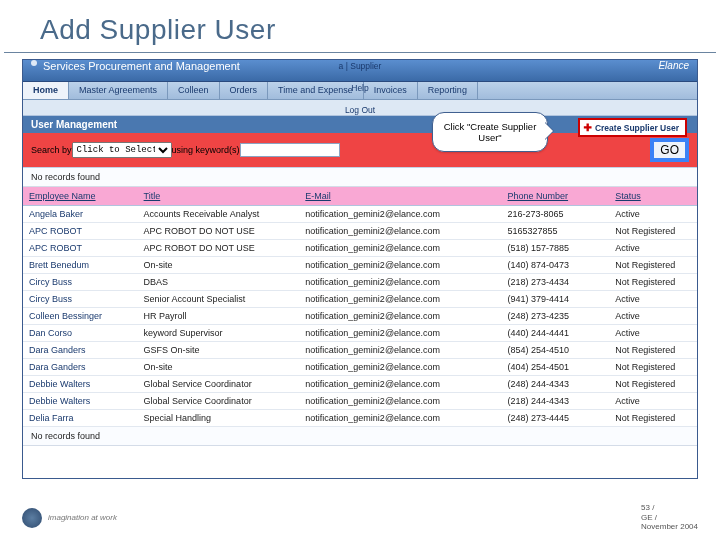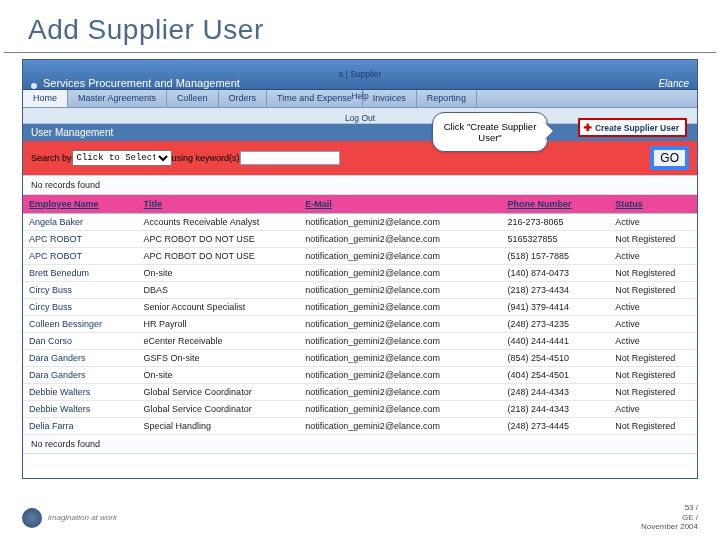--- a/index.html
+++ b/index.html
@@ -1,56 +1,56 @@
 <!DOCTYPE html>
 <html><head>
 <meta charset="utf-8">
 <style>
   * { box-sizing: border-box; margin: 0; padding: 0; }
   body { font-family: Arial, sans-serif; background: #fff; width: 720px; height: 540px; position: relative; overflow: hidden; }
-  .slide-title { font-size: 28px; font-weight: 300; color: #4a6a8a; padding: 14px 0 6px 28px; letter-spacing: 0.5px; }
+  .slide-title { font-size: 28px; font-weight: 300; color: #4a6a8a; padding: 14px 0 6px 28px; letter-spacing: 0.5px; margin-left: 12px; }
   .hr { border-top: 1px solid #6a84a0; margin: 0 4px 6px 4px; }
   .app { border: 1px solid #3a5a8e; margin: 0 22px 0 22px; height: 420px; position: relative; background: #fff; }
 
-  .app-header { background: linear-gradient(#5a8ecf, #3b6aa7); color: #fff; height: 30px; display: flex; align-items: flex-end; padding: 0 8px; font-size: 11px; border-bottom: 1px solid #2a4a7e; }
+  .app-header { background: linear-gradient(#5a8ecf, #3b6aa7); color: #fff; height: 22px; display: flex; align-items: flex-start; padding: 0 8px; font-size: 11px; border-bottom: 1px solid #2a4a7e; }
   .app-header .brand { margin-left: auto; font-style: italic; font-size: 10px; }
   .app-header .bullet { display:inline-block; width:6px; height:6px; border-radius:50%; background:#dfe9f6; margin-right:6px; }
 
   .nav { background: linear-gradient(#bcd2ea, #a1bcdc); height: 18px; display: flex; font-size: 9px; color: #1a3a6e; border-bottom: 1px solid #7a98bc; }
   .nav .tab { padding: 3px 10px 0 10px; border-right: 1px solid #7a98bc; cursor: pointer; }
-  .nav .tab.active { background: #eef3fa; font-weight: normal; }
+  .nav .tab.active { background: #eef3fa; font-weight: bold; }
 
   .subnav { background: #dde8f4; height: 16px; display: flex; align-items: center; justify-content: flex-end; font-size: 8.5px; color: #1a3a6e; border-bottom: 1px solid #b0c4de; padding: 0 18px; gap: 12px; flex-direction: column; }
   .subnav span { cursor: pointer; }
 
-  .section-title { background: #4a78b0; color: #fff; font-size: 10px; font-weight: normal; padding: 3px 8px; }
+  .section-title { background: #4a78b0; color: #fff; font-size: 10px; font-weight: bold; padding: 3px 8px; }
 
   .searchbar { background: #ef4444; padding: 5px 8px; font-size: 9px; display: flex; align-items: center; gap: 0; border-bottom: 1px solid #c4d2e6; }
   .searchbar select { font-size: 9px; height: 16px; width: 100px; font-family: Liberation Mono, monospace; }
   .searchbar input[type=text] { font-size: 9px; height: 14px; width: 100px; border: 1px solid #8aa3c2; }
   .searchbar .go { font-size: 12px; padding: 1px 6px; background: #eef3fa; border: 4px solid #3b82f6; cursor: pointer; }
 
   .create-btn { position: absolute; right: 10px; top: 58px; background: #fff; border: 2px solid #c00; padding: 2px 6px 2px 4px; font-size: 8.5px; color: #1a3a6e; font-weight: bold; display: flex; align-items: center; gap: 3px; cursor: pointer; }
   .create-btn .plus { color: #c00; font-weight: bold; font-size: 10px; }
 
   .no-records { font-size: 9px; color: #222; padding: 4px 8px; border-bottom: 1px solid #d4dce8; background: #fafcff; }
 
   table.data { width: 100%; border-collapse: collapse; font-size: 9px; table-layout: fixed; }
-  table.data th { text-align: left; font-weight: bold; text-decoration: underline; color: #1a3a6e; padding: 4px 6px; border-bottom: 1px solid #b0c4de; background: #ec4899; }
+  table.data th { text-align: left; font-weight: normal; text-decoration: underline; color: #1a3a6e; padding: 4px 6px; border-bottom: 1px solid #b0c4de; background: #f9a8d4; }
   table.data td { padding: 3px 6px; border-bottom: 1px solid #e2e8f0; color: #222; white-space: nowrap; overflow: hidden; text-overflow: ellipsis; }
   table.data td:first-child { color: #1a3a6e; }
 
   .callout { position: absolute; top: 112px; left: 432px; width: 116px; background: #fff; border: 1px solid #406090; border-radius: 12px; font-size: 9.5px; text-align: center; padding: 8px 6px; box-shadow: 0 1px 2px rgba(0,0,0,.15); z-index: 5; }
   .callout::after { content: ""; position: absolute; right: -14px; top: 10px; width: 0; height: 0; border: 8px solid transparent; border-left-color: #fff; }
   .callout::before { content: ""; position: absolute; right: -16px; top: 9px; width: 0; height: 0; border: 9px solid transparent; border-left-color: #406090; }
 
   .footer { position: absolute; bottom: 8px; left: 22px; right: 22px; display: flex; align-items: center; font-size: 8px; color: #555; }
   .ge-logo { width: 20px; height: 20px; border-radius: 50%; background: radial-gradient(circle,#5c7ea2 0,#2e4a6e 100%); margin-right: 6px; }
   .footer .tag { font-style: italic; color: #777; }
-  .footer .right { margin-left: auto; text-align: right; line-height: 1.2; }
+  .footer .right { margin-left: auto; line-height: 1.2; }
 </style>
 </head>
 <body>
 
 <div class="slide-title">Add Supplier User</div>
 <div class="hr"></div>
 
 <div class="app">
 
   <div class="app-header">
@@ -155,21 +155,21 @@
         </tr>
         <tr>
           <td>Colleen Bessinger</td>
           <td>HR Payroll</td>
           <td>notification_gemini2@elance.com</td>
           <td>(248) 273-4235</td>
           <td>Active</td>
         </tr>
         <tr>
           <td>Dan Corso</td>
-          <td>eCenter Receivable</td>
+          <td>keyword Supervisor</td>
           <td>notification_gemini2@elance.com</td>
           <td>(440) 244-4441</td>
           <td>Active</td>
         </tr>
         <tr>
           <td>Dara Ganders</td>
           <td>GSFS On-site</td>
           <td>notification_gemini2@elance.com</td>
           <td>(854) 254-4510</td>
           <td>Not Registered</td>

